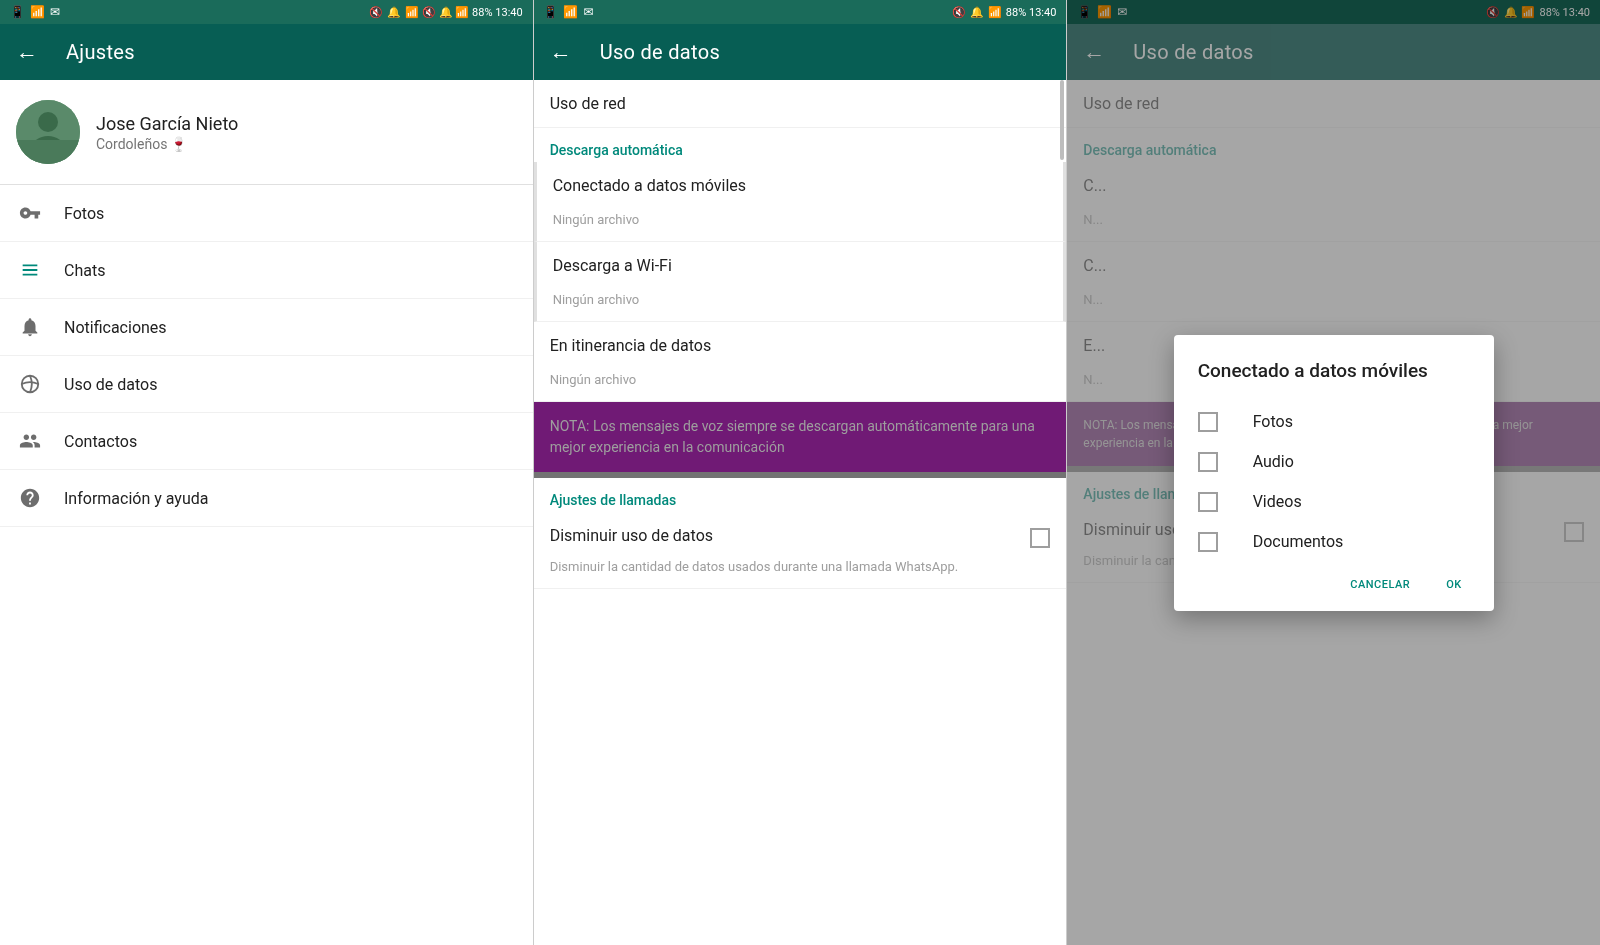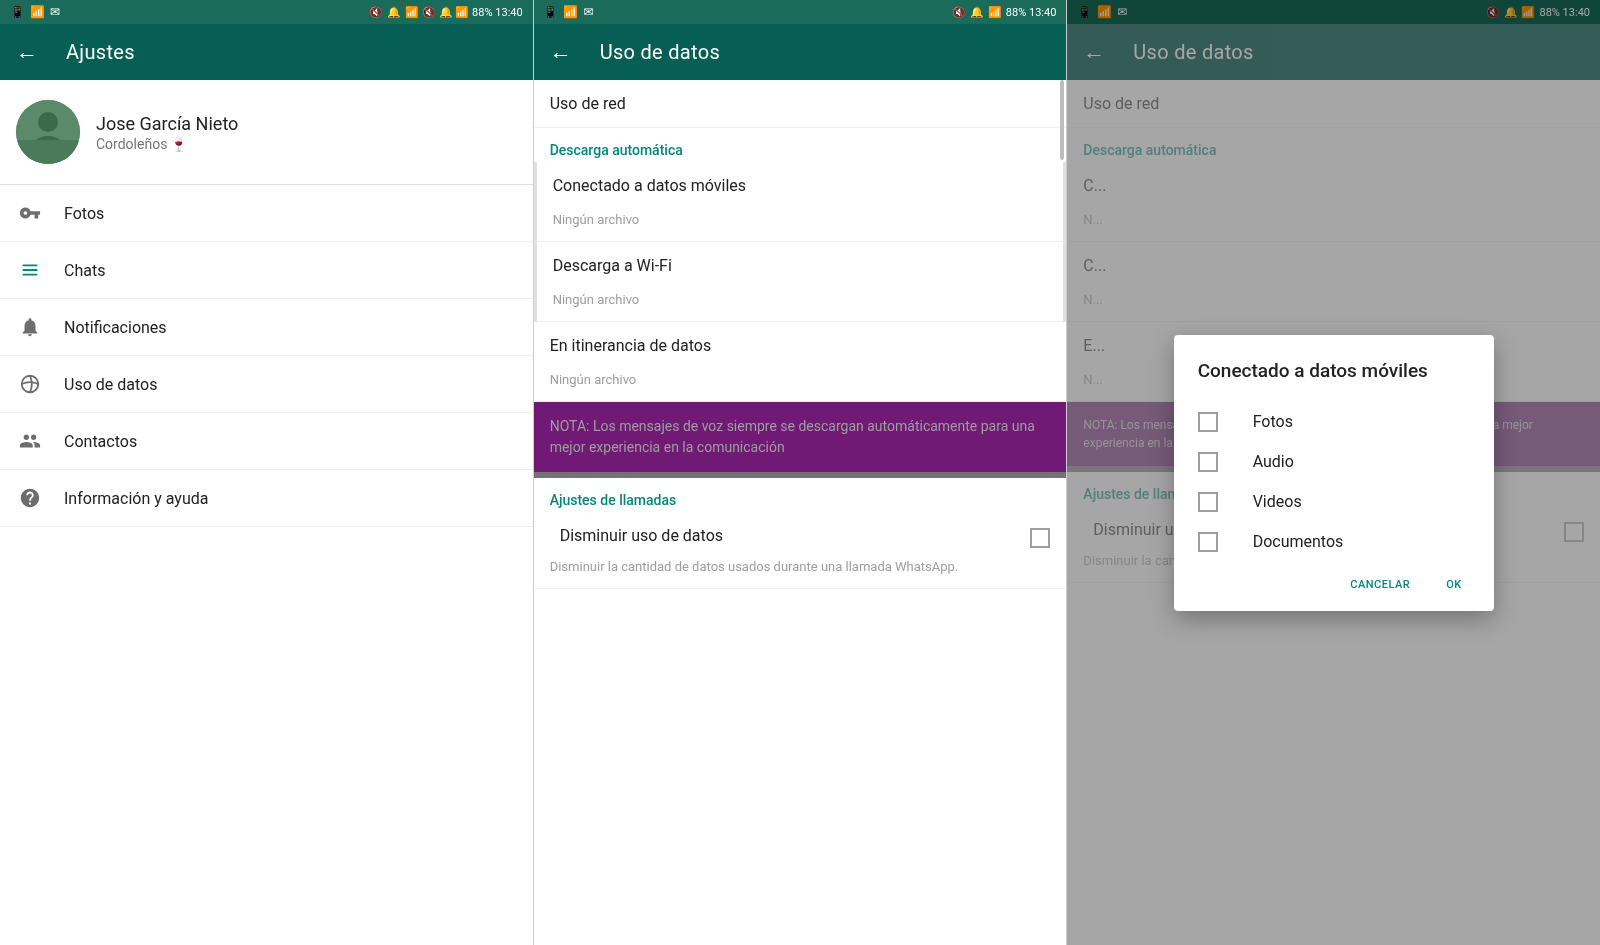--- a/index.html
+++ b/index.html
@@ -147,21 +147,21 @@
 
     
     .checkbox-item {
       display: flex;
       align-items: flex-start;
       padding: 14px 16px;
       border-bottom: 1px solid #f0f0f0;
       justify-content: space-between;
     }
     .checkbox-item-text {}
-    .checkbox-item-title { font-size: 16px; color: #212121; margin-left: 10px; }
+    .checkbox-item-title { font-size: 16px; color: #212121; }
     .checkbox-item-subtitle { font-size: 13px; color: #9e9e9e; margin-top: 14px; }
     .checkbox-box {
       width: 20px;
       height: 20px;
       border: 2px solid #9e9e9e;
       flex-shrink: 0;
       margin-top: 2px;
     }
 
     

